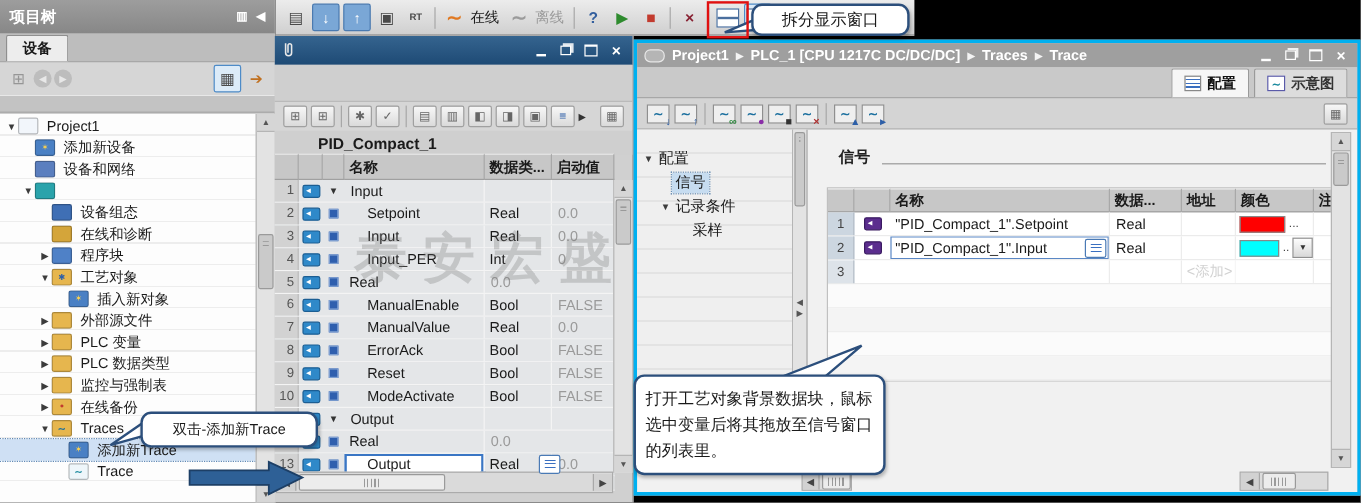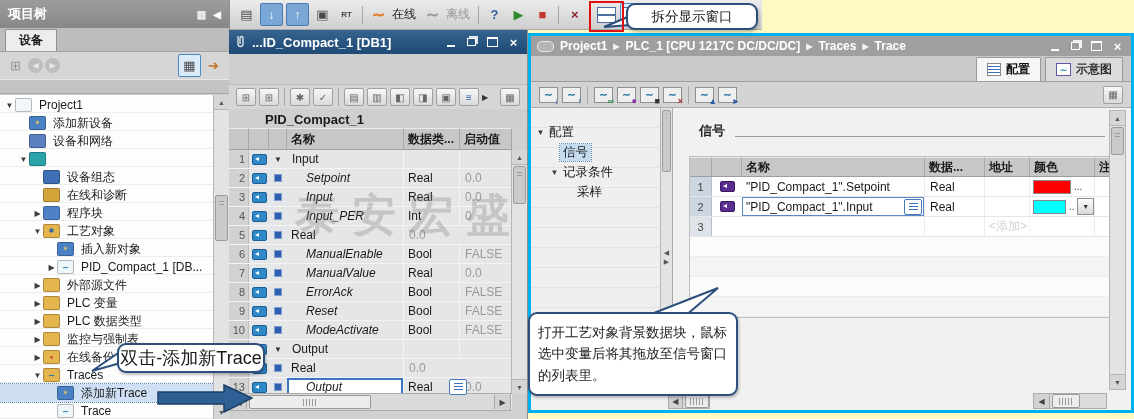--- a/index.html
+++ b/index.html
@@ -1,17 +1,17 @@
 <!DOCTYPE html>
 <html><head>
 <meta charset="utf-8">
 <style>
   html,body{margin:0;padding:0;}
   body{font-family:"Liberation Sans",sans-serif;}
-  .screen{position:relative;width:1134px;height:419px;background:#fef9c3;overflow:hidden;font-size:12px;color:#1a1a1a;}
+  .screen{position:relative;width:1134px;height:419px;background:#000000;overflow:hidden;font-size:12px;color:#1a1a1a;}
 
   
   .sep{width:1px;height:18px;background:#a7a7a7;margin:0 2px;}
   .gi{width:21px;height:21px;border-radius:2px;display:inline-flex;align-items:center;justify-content:center;font-size:13px;color:#4a4a4a;}
   .dim{opacity:.45;}
   .wbtn{width:15px;height:13px;display:inline-flex;align-items:center;justify-content:center;position:relative;}
   .wb-min::after{content:"";width:8px;height:2px;background:#fff;margin-top:7px;}
   .wb-rest::after{content:"";width:7px;height:6px;border:1px solid #fff;box-shadow:2px -2px 0 0 rgba(255,255,255,.85);}
   .wb-max::after{content:"";width:9px;height:7px;border:1px solid #fff;border-top-width:2px;}
   .wb-close{color:#fff;font-size:13px;font-weight:bold;}
@@ -87,21 +87,21 @@
   .dbrow.cut{height:11px;overflow:hidden;}
   .db-num{background:#d2d2d2;color:#555;font-size:11px;display:flex;align-items:center;justify-content:flex-end;padding-right:3px;height:100%;border-right:1px solid #bcbcbc;}
   .db-tag{display:flex;align-items:center;justify-content:center;}
   .tagico{width:13px;height:9px;border-radius:2px;background:#2f89c9;border:1px solid #1b5e93;position:relative;}
   .tagico::after{content:"";position:absolute;left:2px;top:2px;border-top:2px solid transparent;border-bottom:2px solid transparent;border-right:4px solid #fff;}
   .tagico.purple{background:#5b2d8e;border-color:#3a1a61;}
   .db-lvl{display:flex;align-items:center;justify-content:center;font-size:8px;color:#333;}
   .db-lvl.grp::after{content:"▼";}
   .db-lvl.mem::after{content:"";width:6px;height:6px;background:#2f5fae;border:1px solid #7e9fd1;}
   .db-name{height:100%;display:flex;align-items:center;border-right:1px solid #f4f4f4;position:relative;}
-  .db-name.mem{padding-left:16px;font-style:italic;}
+  .db-name.mem{padding-left:16px;}
   .db-name.grp{padding-left:2px;}
   .db-namein{padding:0 3px;}
   .dbrow.sel .db-name{background:#fff;box-shadow:inset 0 0 0 2px #3a76c4;}
   .dbrow.sel .db-name::after{content:"";position:absolute;right:-2px;bottom:-2px;width:5px;height:5px;background:#3a76c4;}
   .db-type{padding-left:4px;border-right:1px solid #f4f4f4;position:relative;height:100%;display:flex;align-items:center;}
   .db-type .listbtn{position:absolute;right:-8px;top:1px;z-index:3;}
   .db-val{padding-left:5px;color:#9a9a9a;}
   .db-vscroll{position:absolute;top:120px;right:0;width:15px;bottom:25px;background:#e3e3e3;border-left:1px solid #b5b5b5;}
   .db-hscroll{position:absolute;left:1px;right:16px;bottom:8px;height:16px;background:#dadada;border:1px solid #ababab;display:flex;align-items:center;}
   .hs-btn{width:15px;height:14px;background:#d2d2d2;border-right:1px solid #a8a8a8;display:flex;align-items:center;justify-content:center;font-size:8px;color:#444;}
@@ -160,21 +160,21 @@
   .tr-hscroll{position:absolute;right:24px;bottom:1px;width:72px;height:14px;display:flex;align-items:center;background:#dcdcdc;border:1px solid #ababab;}
   .nav-hscroll{position:absolute;left:137px;bottom:1px;width:40px;height:14px;display:flex;align-items:center;background:#dcdcdc;border:1px solid #ababab;}
   .hs-thumb.small{width:26px;}
 
   
   .watermark{position:absolute;left:295px;top:186px;font-size:44px;font-weight:bold;letter-spacing:13px;color:rgba(110,110,110,.28);white-space:nowrap;z-index:30;pointer-events:none;}
   .red-box{position:absolute;left:589px;top:1px;width:31px;height:27px;border:2px solid #e01010;z-index:45;pointer-events:none;}
   .overlay-svg{position:absolute;left:0;top:0;width:1134px;height:419px;z-index:40;pointer-events:none;}
   .bubble{position:absolute;background:#fff;border:2px solid #2c4f7c;border-radius:9px;z-index:41;box-shadow:1px 2px 3px rgba(0,0,0,.25);display:flex;align-items:center;}
   .bub-split{left:626px;top:3px;width:128px;height:23px;justify-content:center;font-size:13.5px;}
-  .bub-trace{left:117px;top:343px;width:144px;height:26px;justify-content:center;font-size:18px;}
+  .bub-trace{left:117px;top:343px;width:144px;height:26px;justify-content:center;font-size:12px;}
   .bub-drag{left:528px;top:312px;width:190px;height:76px;padding:2px 8px;font-size:13.5px;line-height:1.6;box-sizing:content-box;}
 </style>
 </head>
 <body>
 
 <div class="screen">
 
   <div class="panel-left">
     <div class="pt-header">
       <span>项目树</span>
@@ -251,26 +251,20 @@
           <span class="tlabel">工艺对象</span>
         </div>
 
         <div class="trow">
           <span class="tind i3"></span>
           <span class="texp"></span>
           <span class="ticon ic-add-object"></span>
           <span class="tlabel">插入新对象</span>
         </div>
 
-        <div class="trow">
-          <span class="tind i3"></span>
-          <span class="texp exp-right"></span>
-          <span class="ticon ic-pid"></span>
-          <span class="tlabel">PID_Compact_1 [DB...</span>
-        </div>
 
         <div class="trow">
           <span class="tind i2"></span>
           <span class="texp exp-right"></span>
           <span class="ticon ic-ext-src"></span>
           <span class="tlabel">外部源文件</span>
         </div>
 
         <div class="trow">
           <span class="tind i2"></span>
@@ -353,21 +347,20 @@
     <span class="gi selbtn">
         <span class="ic-splitbox v"></span>
       </span>
   </div>
 
   <div class="panel-mid">
     <div class="db-title">
       <svg width="11" height="14" viewBox="0 0 11 14">
           <path d="M3,1 v8 a2.5,2.5 0 0 0 5,0 V3 a1.5,1.5 0 0 0 -3,0 v6" fill="none" stroke="#e8e8e8" stroke-width="1.3"></path>
         </svg>
-      <span>...ID_Compact_1 [DB1]</span>
       <span class="tspacer"></span>
       <span class="wbtn wb-min"></span>
       <span class="wbtn wb-rest"></span>
       <span class="wbtn wb-max"></span>
       <span class="wbtn wb-close">×</span>
     </div>
     <div class="db-strip"></div>
     <div class="db-toolbar">
       <span class="mini">⊞</span>
       <span class="mini">⊞</span>

